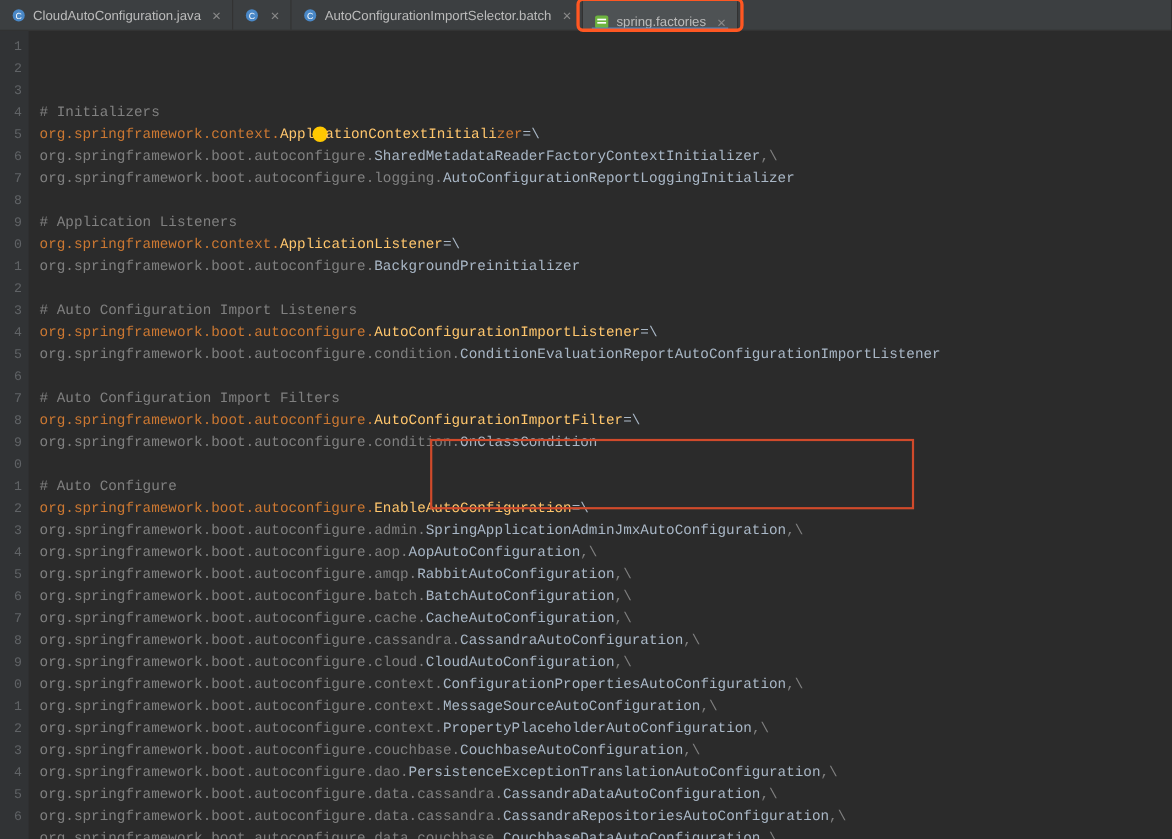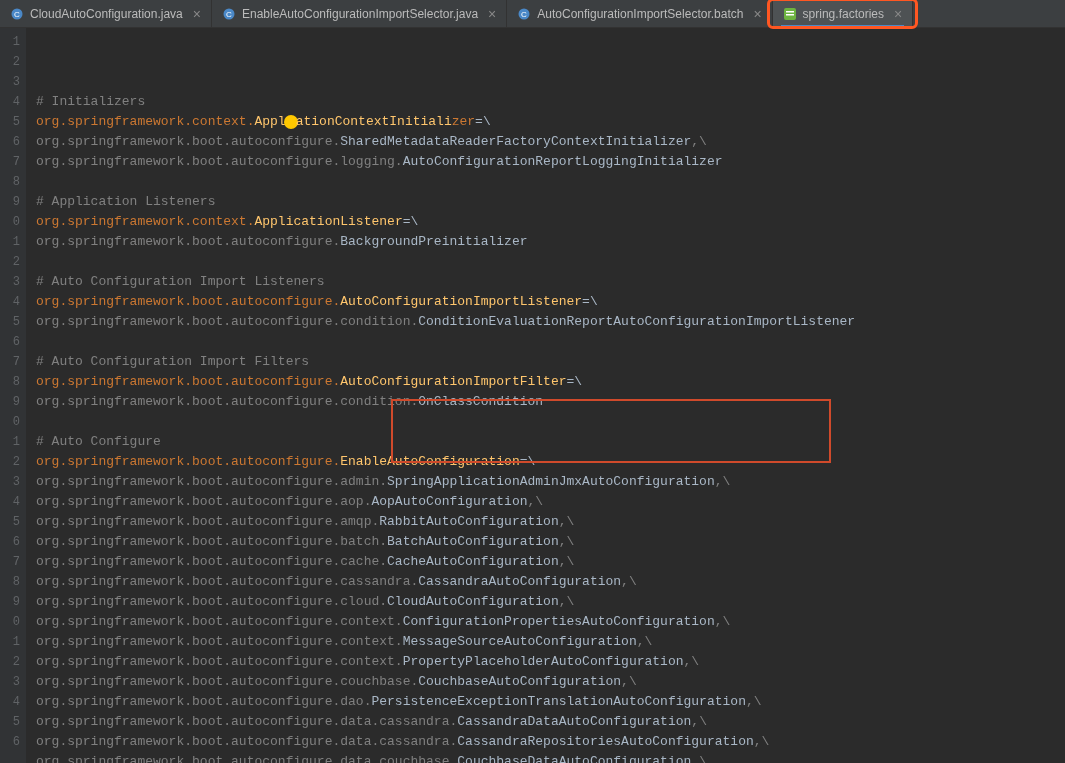--- a/index.html
+++ b/index.html
@@ -121,34 +121,33 @@
     <span>CloudAutoConfiguration.java</span>
     <span class="tab-close">×</span>
   </div>
   <div class="tab">
     <span class="tab-icon-java">
       <svg viewBox="0 0 14 14">
           <circle cx="7" cy="7" r="5.5" fill="#4a88c7"></circle>
           <text x="7" y="10" font-size="8" text-anchor="middle" fill="#fff" font-family="sans-serif">C</text>
         </svg>
     </span>
-    <span>EnableAutoConfigurationImportSelector.java</span>
     <span class="tab-close">×</span>
   </div>
   <div class="tab">
     <span class="tab-icon-java">
       <svg viewBox="0 0 14 14">
           <circle cx="7" cy="7" r="5.5" fill="#4a88c7"></circle>
           <text x="7" y="10" font-size="8" text-anchor="middle" fill="#fff" font-family="sans-serif">C</text>
         </svg>
     </span>
     <span>AutoConfigurationImportSelector.batch</span>
     <span class="tab-close">×</span>
   </div>
-  <div class="tab active" style="position:relative;">
+  <div class="tab active" style="position:relative;align-items:flex-end;">
     <span class="tab-icon-prop">
       <svg viewBox="0 0 14 14">
           <rect x="1" y="1" width="12" height="12" rx="2" fill="#6db33f"></rect>
           <rect x="3" y="4" width="8" height="1.5" fill="#fff"></rect>
           <rect x="3" y="7" width="8" height="1.5" fill="#fff"></rect>
         </svg>
     </span>
     <span>spring.factories</span>
     <span class="tab-close">×</span>
     <div class="tab-underline"></div>

